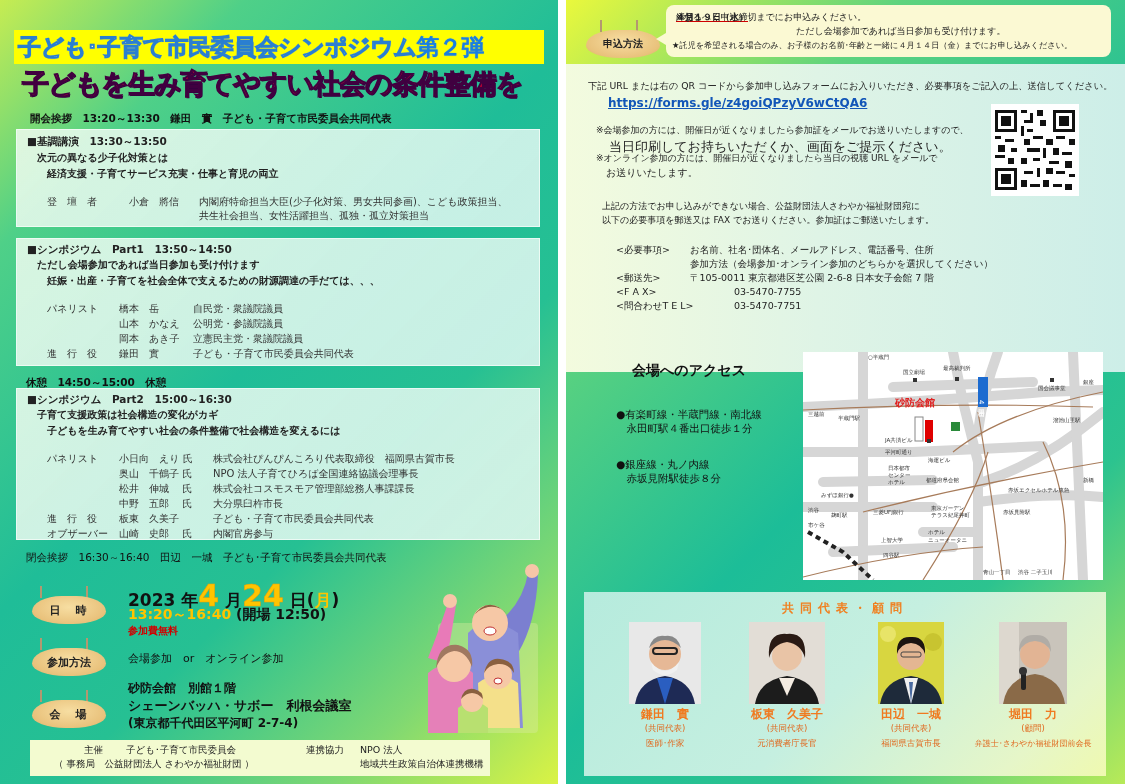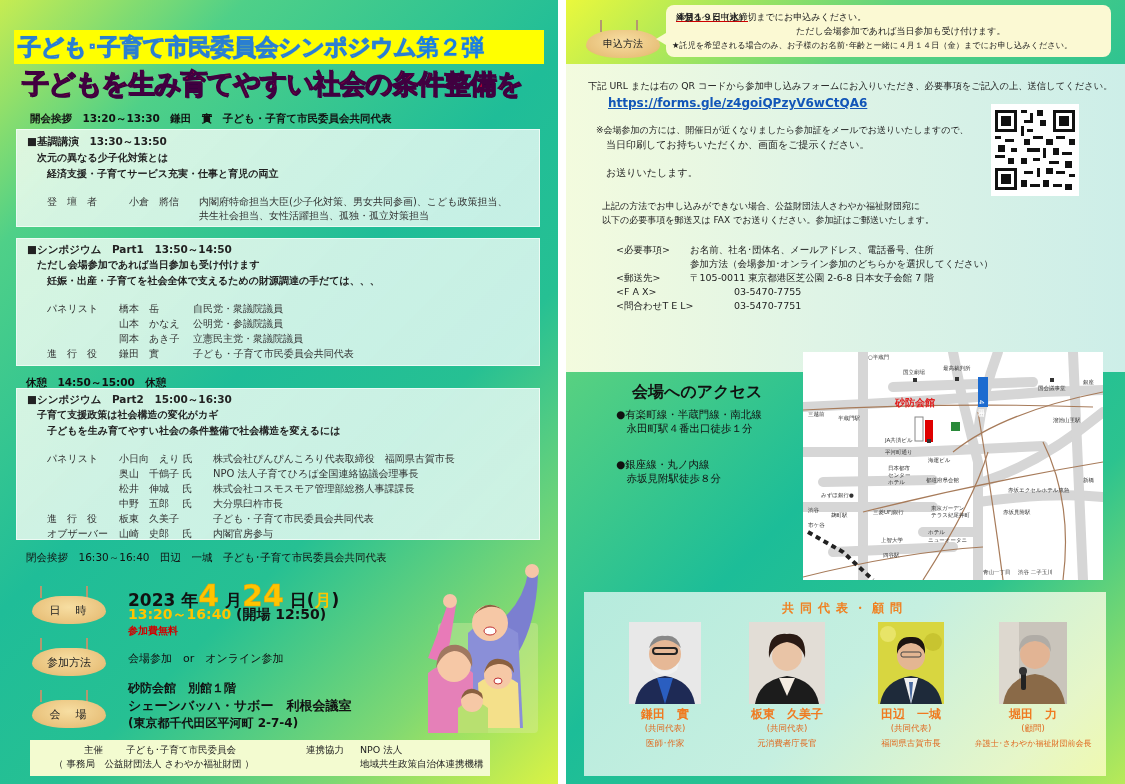--- a/index.html
+++ b/index.html
@@ -12,21 +12,21 @@
 .title1{position:absolute;left:18px;top:32px;font-size:23px;font-weight:bold;color:#fff;letter-spacing:-0.5px;white-space:nowrap;-webkit-text-stroke:1px #2a7fd0;text-shadow:0 0 1px #3b8de0}
 .title1 .accent{color:#1a7fe0;-webkit-text-stroke:0}
 .title2{position:absolute;left:22px;top:66px;font-size:27px;font-weight:bold;color:#e6002d;white-space:nowrap;letter-spacing:-1px;-webkit-text-stroke:1px #400040;text-shadow:1px 1px 0 #300040}
 .line-plain{position:absolute;font-size:10.5px;font-weight:bold;color:#111;white-space:nowrap}
 .box{position:absolute;left:16px;width:524px;background:linear-gradient(135deg,rgba(240,252,240,.85),rgba(215,245,238,.9));border:1px solid rgba(255,255,255,.6)}
 .box .h{position:absolute;left:10px;font-size:10.5px;font-weight:bold;color:#222;white-space:nowrap}
 .box .s{position:absolute;font-size:10px;font-weight:bold;color:#222;white-space:nowrap}
 .row{position:absolute;font-size:10px;color:#333;white-space:nowrap}
 .row span{position:absolute;white-space:nowrap}
 .sign{position:absolute;width:74px;height:34px}
-.sign .board{position:absolute;left:0;top:8px;width:74px;height:28px;background:radial-gradient(ellipse at 50% 40%,#f7dea2 0%,#e9c27c 70%,#d9a85e 100%);border-radius:40% 40% 45% 45%/55% 55% 45% 45%;display:flex;align-items:center;justify-content:center;font-size:11px;font-weight:normal;color:#222;letter-spacing:2px}
+.sign .board{position:absolute;left:0;top:8px;width:74px;height:28px;background:radial-gradient(ellipse at 50% 40%,#f7dea2 0%,#e9c27c 70%,#d9a85e 100%);border-radius:40% 40% 45% 45%/55% 55% 45% 45%;display:flex;align-items:center;justify-content:center;font-size:11px;font-weight:bold;color:#222;letter-spacing:2px}
 .sign .nail{position:absolute;top:-2px;width:2px;height:12px;background:#b39870}
 .date-main{position:absolute;left:128px;top:578px;font-size:17px;font-weight:bold;color:#111;white-space:nowrap}
 .date-main .big{font-size:30px;color:#ffc400;-webkit-text-stroke:.5px #f0a000}
 .date-main .yel{color:#ffc400}
 .time{position:absolute;left:128px;top:606px;font-size:14px;font-weight:bold;color:#111;white-space:nowrap}
 .time .yel{color:#ffc400}
 .free{position:absolute;left:128px;top:624px;font-size:10px;color:#d00000;font-weight:bold}
 .method{position:absolute;left:128px;top:651px;font-size:11px;font-weight:normal;color:#111}
 .venue{position:absolute;left:128px;font-size:12px;font-weight:bold;color:#111;white-space:nowrap}
 .family{position:absolute;left:428px;top:563px;width:112px;height:170px}
@@ -35,21 +35,21 @@
 
 .deadline-bubble{position:absolute;left:100px;top:5px;width:445px;height:52px;background:#fbf9d3;border-radius:8px}
 .deadline-bubble:before{content:"";position:absolute;left:-10px;top:28px;border-top:6px solid transparent;border-bottom:6px solid transparent;border-right:10px solid #fbf9d3}
 .deadline-bubble span{position:absolute;font-size:9px;color:#222;white-space:nowrap}
 .red{color:#d00000}
 .ul{text-decoration:underline;text-decoration-color:#d00000;font-weight:bold}
 .app-box{position:absolute;left:0;top:64px;width:559px;height:308px;background:linear-gradient(90deg,#f3fbde 0%,#dff4e6 45%,#cdeee8 100%)}
 .app-box span{position:absolute;font-size:9.5px;color:#222;white-space:nowrap}
 .url{color:#1256b8 !important;font-size:12px !important;font-weight:bold;text-decoration:underline}
 .qr{position:absolute;left:425px;top:40px;width:88px;height:92px;background:#fff;padding:4px}
-.access-title{position:absolute;left:66px;top:382px;font-size:16px;font-weight:bold;color:#111}
+.access-title{position:absolute;left:66px;top:362px;font-size:14px;font-weight:bold;color:#111}
 .access-line{position:absolute;font-size:10.5px;color:#111;white-space:nowrap}
 .map{position:absolute;left:237px;top:352px;width:300px;height:228px;background:#fff;overflow:hidden}
 .reps{position:absolute;left:18px;top:592px;width:522px;height:184px;background:linear-gradient(135deg,#b6ebdd 0%,#c5efe0 50%,#e6f6c8 85%,#eff9b0 100%)}
 .reps-title{position:absolute;left:0;width:100%;top:8px;text-align:center;font-size:12px;font-weight:bold;color:#f08020;letter-spacing:6px}
 .rep{position:absolute;top:30px;width:130px;text-align:center}
 .rep .photo{margin:0 auto;width:72px;height:82px;position:relative;overflow:hidden}
 .rep .name{font-size:12px;font-weight:bold;color:#f07a20;margin-top:2px;white-space:nowrap}
 .rep .role{font-size:8.5px;color:#e06a20;white-space:nowrap}
 .rep .job{font-size:8.5px;color:#e06a20;margin-top:3px;white-space:nowrap}
 </style>
@@ -218,21 +218,22 @@
         <span>※なるべく申込締切までにお申込みください。</span>
       </span>
     <span style="left:130px;top:20px">ただし会場参加であれば当日参加も受け付けます。</span>
     <span style="left:6px;top:35px;font-size:8.2px">★託児を希望される場合のみ、お子様のお名前･年齢と一緒に４月１４日（金）までにお申し込みください。</span>
   </div>
 
   <div class="app-box">
     <span style="left:22px;top:16px;font-size:9.3px">下記 URL または右の QR コードから参加申し込みフォームにお入りいただき、必要事項をご記入の上、送信してください。</span>
     <span class="url" style="left:42px;top:32px">https://forms.gle/z4goiQPzyV6wCtQA6</span>
     <span style="left:30px;top:60px;font-size:9px">※会場参加の方には、開催日が近くなりましたら参加証をメールでお送りいたしますので、</span>
-    <span style="left:30px;top:74px;font-size:10px">　当日印刷してお持ちいただくか、画面をご提示ください。</span>
+    <span style="left:30px;top:74px;font-size:13px">　当日印刷してお持ちいただくか、画面をご提示ください。</span>
+    <span style="left:30px;top:88px;font-size:9px">※オンライン参加の方には、開催日が近くなりましたら当日の視聴 URL をメールで</span>
     <span style="left:30px;top:102px;font-size:10px">　お送りいたします。</span>
 
     <div class="qr">
       <svg width="80" height="84" viewBox="0 0 25 25" shape-rendering="crispEdges">
         <rect width="25" height="25" fill="#fff"></rect>
         <g fill="#111">
           <path d="M0 0h7v7H0zM1 1v5h5V1zM2 2h3v3H2z" fill-rule="evenodd"></path>
           <path d="M18 0h7v7h-7zM19 1v5h5V1zM20 2h3v3h-3z" fill-rule="evenodd"></path>
           <path d="M0 18h7v7H0zM1 19v5h5v-5zM2 20h3v3H2z" fill-rule="evenodd"></path>
           <rect x="8" y="0" width="2" height="1"></rect>

